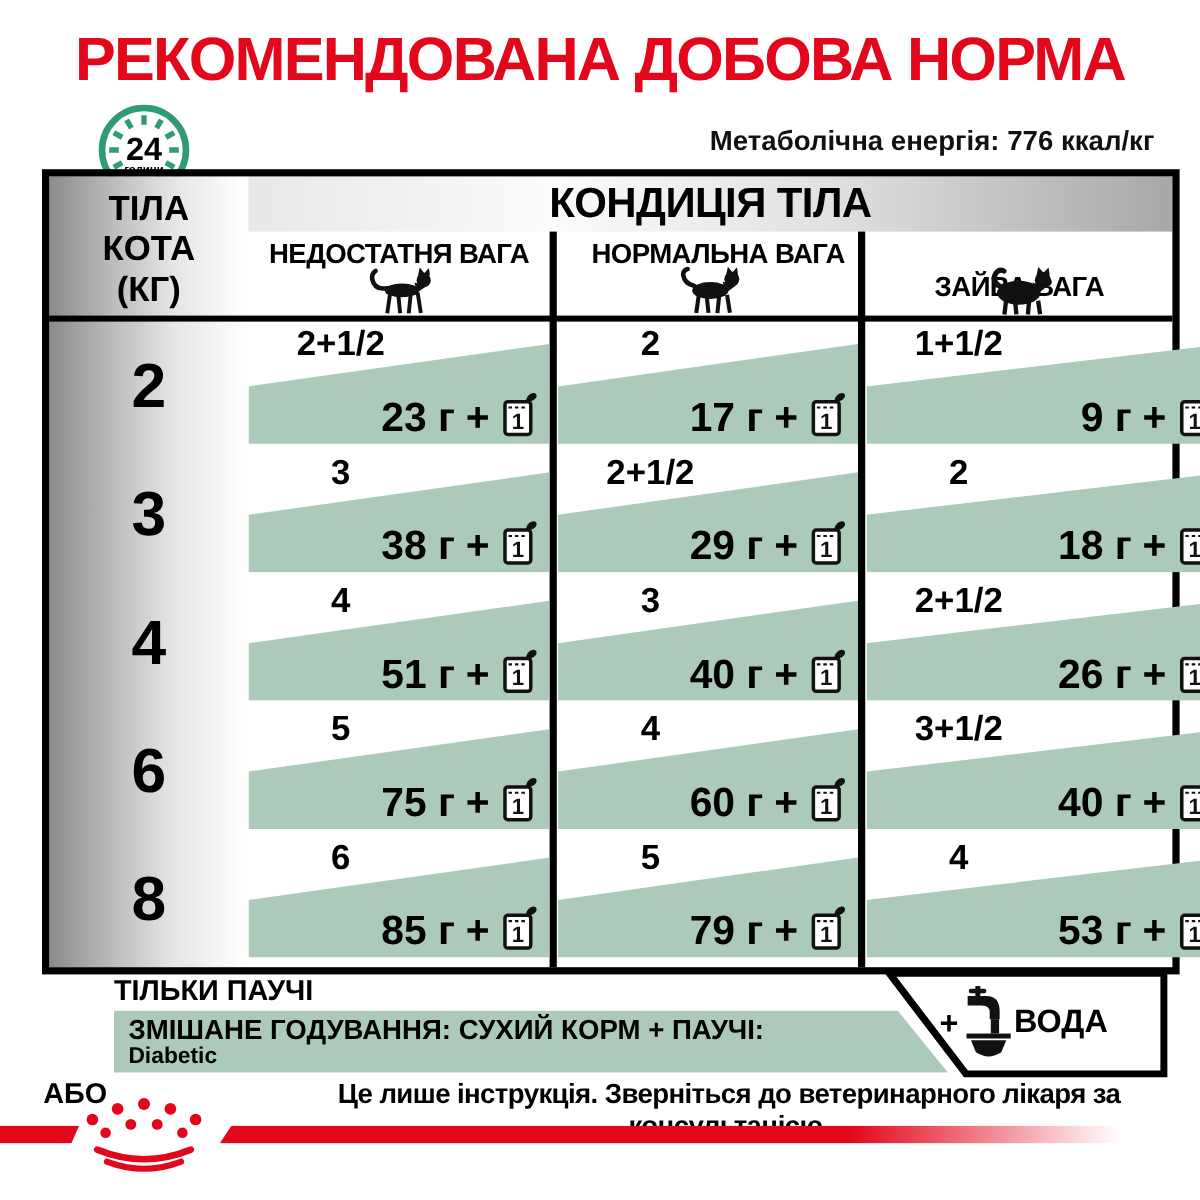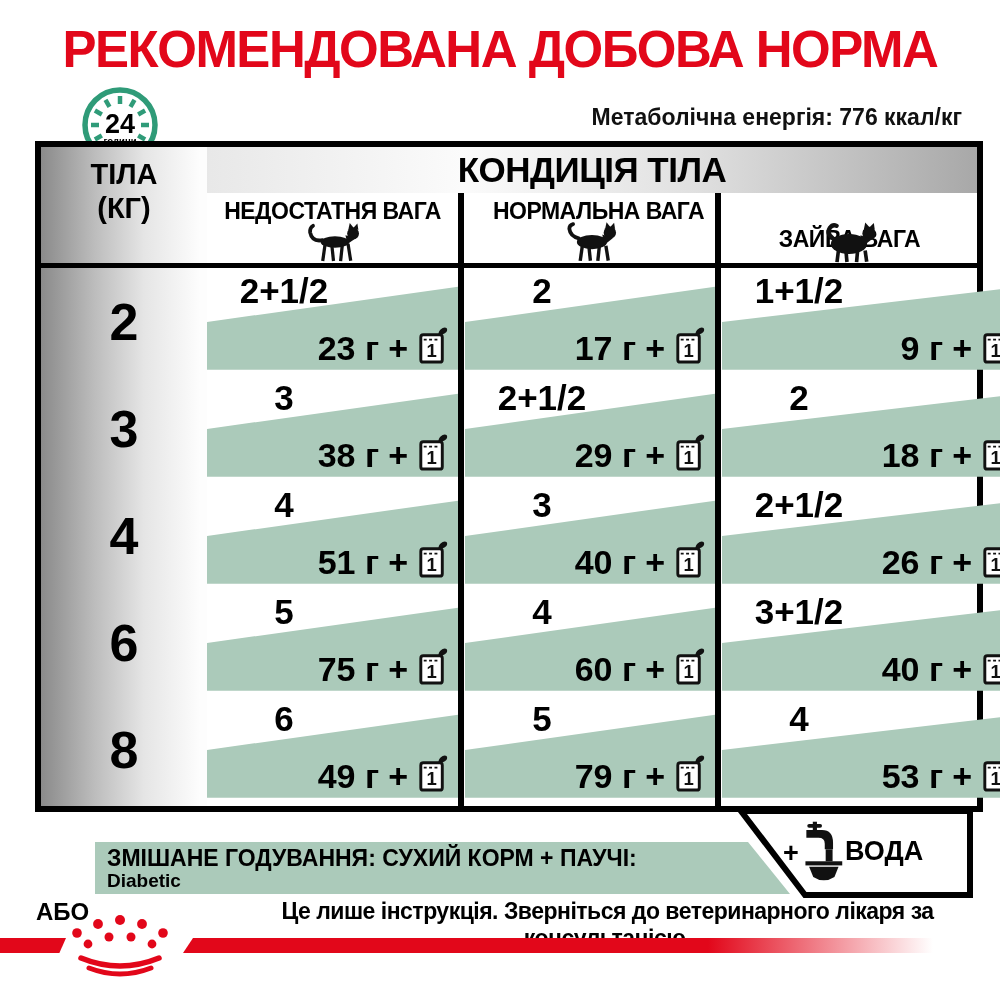--- a/index.html
+++ b/index.html
@@ -24,21 +24,21 @@
   .hrule{left:41px;top:263px;width:936px;height:5px;background:#000;}
   .colhead{top:198px;text-align:center;font-size:23px;letter-spacing:-0.5px;}
   .caticon{top:222px;}
 
   
   .c0{left:207px;width:251px;} .c1{left:465px;width:250px;} .c2{left:722px;width:300px;}
   .r0{top:270px;} .r1{top:377px;} .r2{top:484px;} .r3{top:591px;} .r4{top:698px;}
   .cell{position:absolute;height:104px;}
   .greenband{position:absolute;left:0;top:0;width:100%;height:100%;background:var(--cellgreen);
              clip-path:polygon(0 50%,100% 16%,100% 96%,0 96%);}
-  .count{position:absolute;left:10px;top:1px;width:134px;text-align:center;font-size:35px;}
+  .count{position:absolute;left:10px;top:1px;width:134px;text-align:center;font-size:29px;}
   .grams{position:absolute;right:8px;bottom:6px;display:flex;align-items:center;gap:9px;font-size:34px;}
   .pouchsvg{width:33px;height:41px;margin-top:-9px;}
   .weightnum{position:absolute;left:41px;width:166px;height:104px;text-align:center;
              line-height:104px;font-size:52px;}
 
   
   .onlypouch{left:95px;top:812px;font-size:24px;}
   .orword{left:36px;top:898px;font-size:24px;}
   .mixbar{left:95px;top:842px;width:695px;height:52px;background:var(--cellgreen);
           clip-path:polygon(0 0,calc(100% - 42px) 0,100% 100%,0 100%);}
@@ -85,20 +85,21 @@
   <div class="abs energy">Метаболічна енергія: 776 ккал/кг</div>
 
   <div class="abs band"></div>
   <div class="abs lstrip"></div>
   <div class="abs tframe"></div>
 
   <div class="abs cond">КОНДИЦІЯ ТІЛА</div>
 
   <div class="abs wlabel">
     <div>ТІЛА</div>
+    <div>КОТА</div>
     <div>(КГ)</div>
   </div>
 
   <div class="abs colhead" style="left:207px;width:251px;">НЕДОСТАТНЯ ВАГА</div>
   <div class="abs colhead" style="left:465px;width:267px;">НОРМАЛЬНА ВАГА</div>
   <div class="abs colhead" style="left:722px;width:255px;margin-top:28px;">ЗАЙВА ВАГА</div>
 
   <svg class="abs caticon" style="left:300px;" width="68" height="42" viewBox="0 0 70 44">
     <g fill="#111">
       <ellipse cx="36" cy="21" rx="15" ry="6"></ellipse>
@@ -321,21 +322,21 @@
         <line x1="6" y1="16" x2="22" y2="16" stroke="#111" stroke-width="1.8" stroke-dasharray="3 2.5"></line>
         <text x="14" y="34" text-anchor="middle" font-size="19" font-weight="bold" fill="#111" font-family="Liberation Sans, sans-serif">1</text>
       </svg>
     </div>
   </div>
 
   <div class="cell r4 c0">
     <div class="greenband"></div>
     <div class="count">6</div>
     <div class="grams">
-      <span>49 г</span>
+      <span>85 г</span>
       <span>+</span>
       <svg class="pouchsvg" viewBox="0 0 32 42">
         <path d="M21 11 C21 4 30 1 30 6 C30 9.5 25 10.5 23 12 Z" fill="#111"></path>
         <rect x="3" y="11" width="22" height="28" rx="2.5" fill="#fff" stroke="#111" stroke-width="3"></rect>
         <line x1="6" y1="16" x2="22" y2="16" stroke="#111" stroke-width="1.8" stroke-dasharray="3 2.5"></line>
         <text x="14" y="34" text-anchor="middle" font-size="19" font-weight="bold" fill="#111" font-family="Liberation Sans, sans-serif">1</text>
       </svg>
     </div>
   </div>
   <div class="cell r4 c1">
@@ -360,20 +361,21 @@
       <span>+</span>
       <svg class="pouchsvg" viewBox="0 0 32 42">
         <path d="M21 11 C21 4 30 1 30 6 C30 9.5 25 10.5 23 12 Z" fill="#111"></path>
         <rect x="3" y="11" width="22" height="28" rx="2.5" fill="#fff" stroke="#111" stroke-width="3"></rect>
         <line x1="6" y1="16" x2="22" y2="16" stroke="#111" stroke-width="1.8" stroke-dasharray="3 2.5"></line>
         <text x="14" y="34" text-anchor="middle" font-size="19" font-weight="bold" fill="#111" font-family="Liberation Sans, sans-serif">1</text>
       </svg>
     </div>
   </div>
 
+  <div class="abs onlypouch">ТІЛЬКИ ПАУЧІ</div>
   <div class="abs orword">АБО</div>
   <div class="abs mixbar">
     <div class="mixline1">ЗМІШАНЕ ГОДУВАННЯ: СУХИЙ КОРМ + ПАУЧІ:</div>
     <div class="mixline2">Diabetic</div>
   </div>
 
   <div class="abs waterbox">
     <svg width="240" height="90" viewBox="0 0 240 90" style="position:absolute;left:0;top:0;">
       <polygon points="8,3 237,3 237,87 72,87" fill="#ffffff" stroke="#000" stroke-width="6"></polygon>
     </svg>

